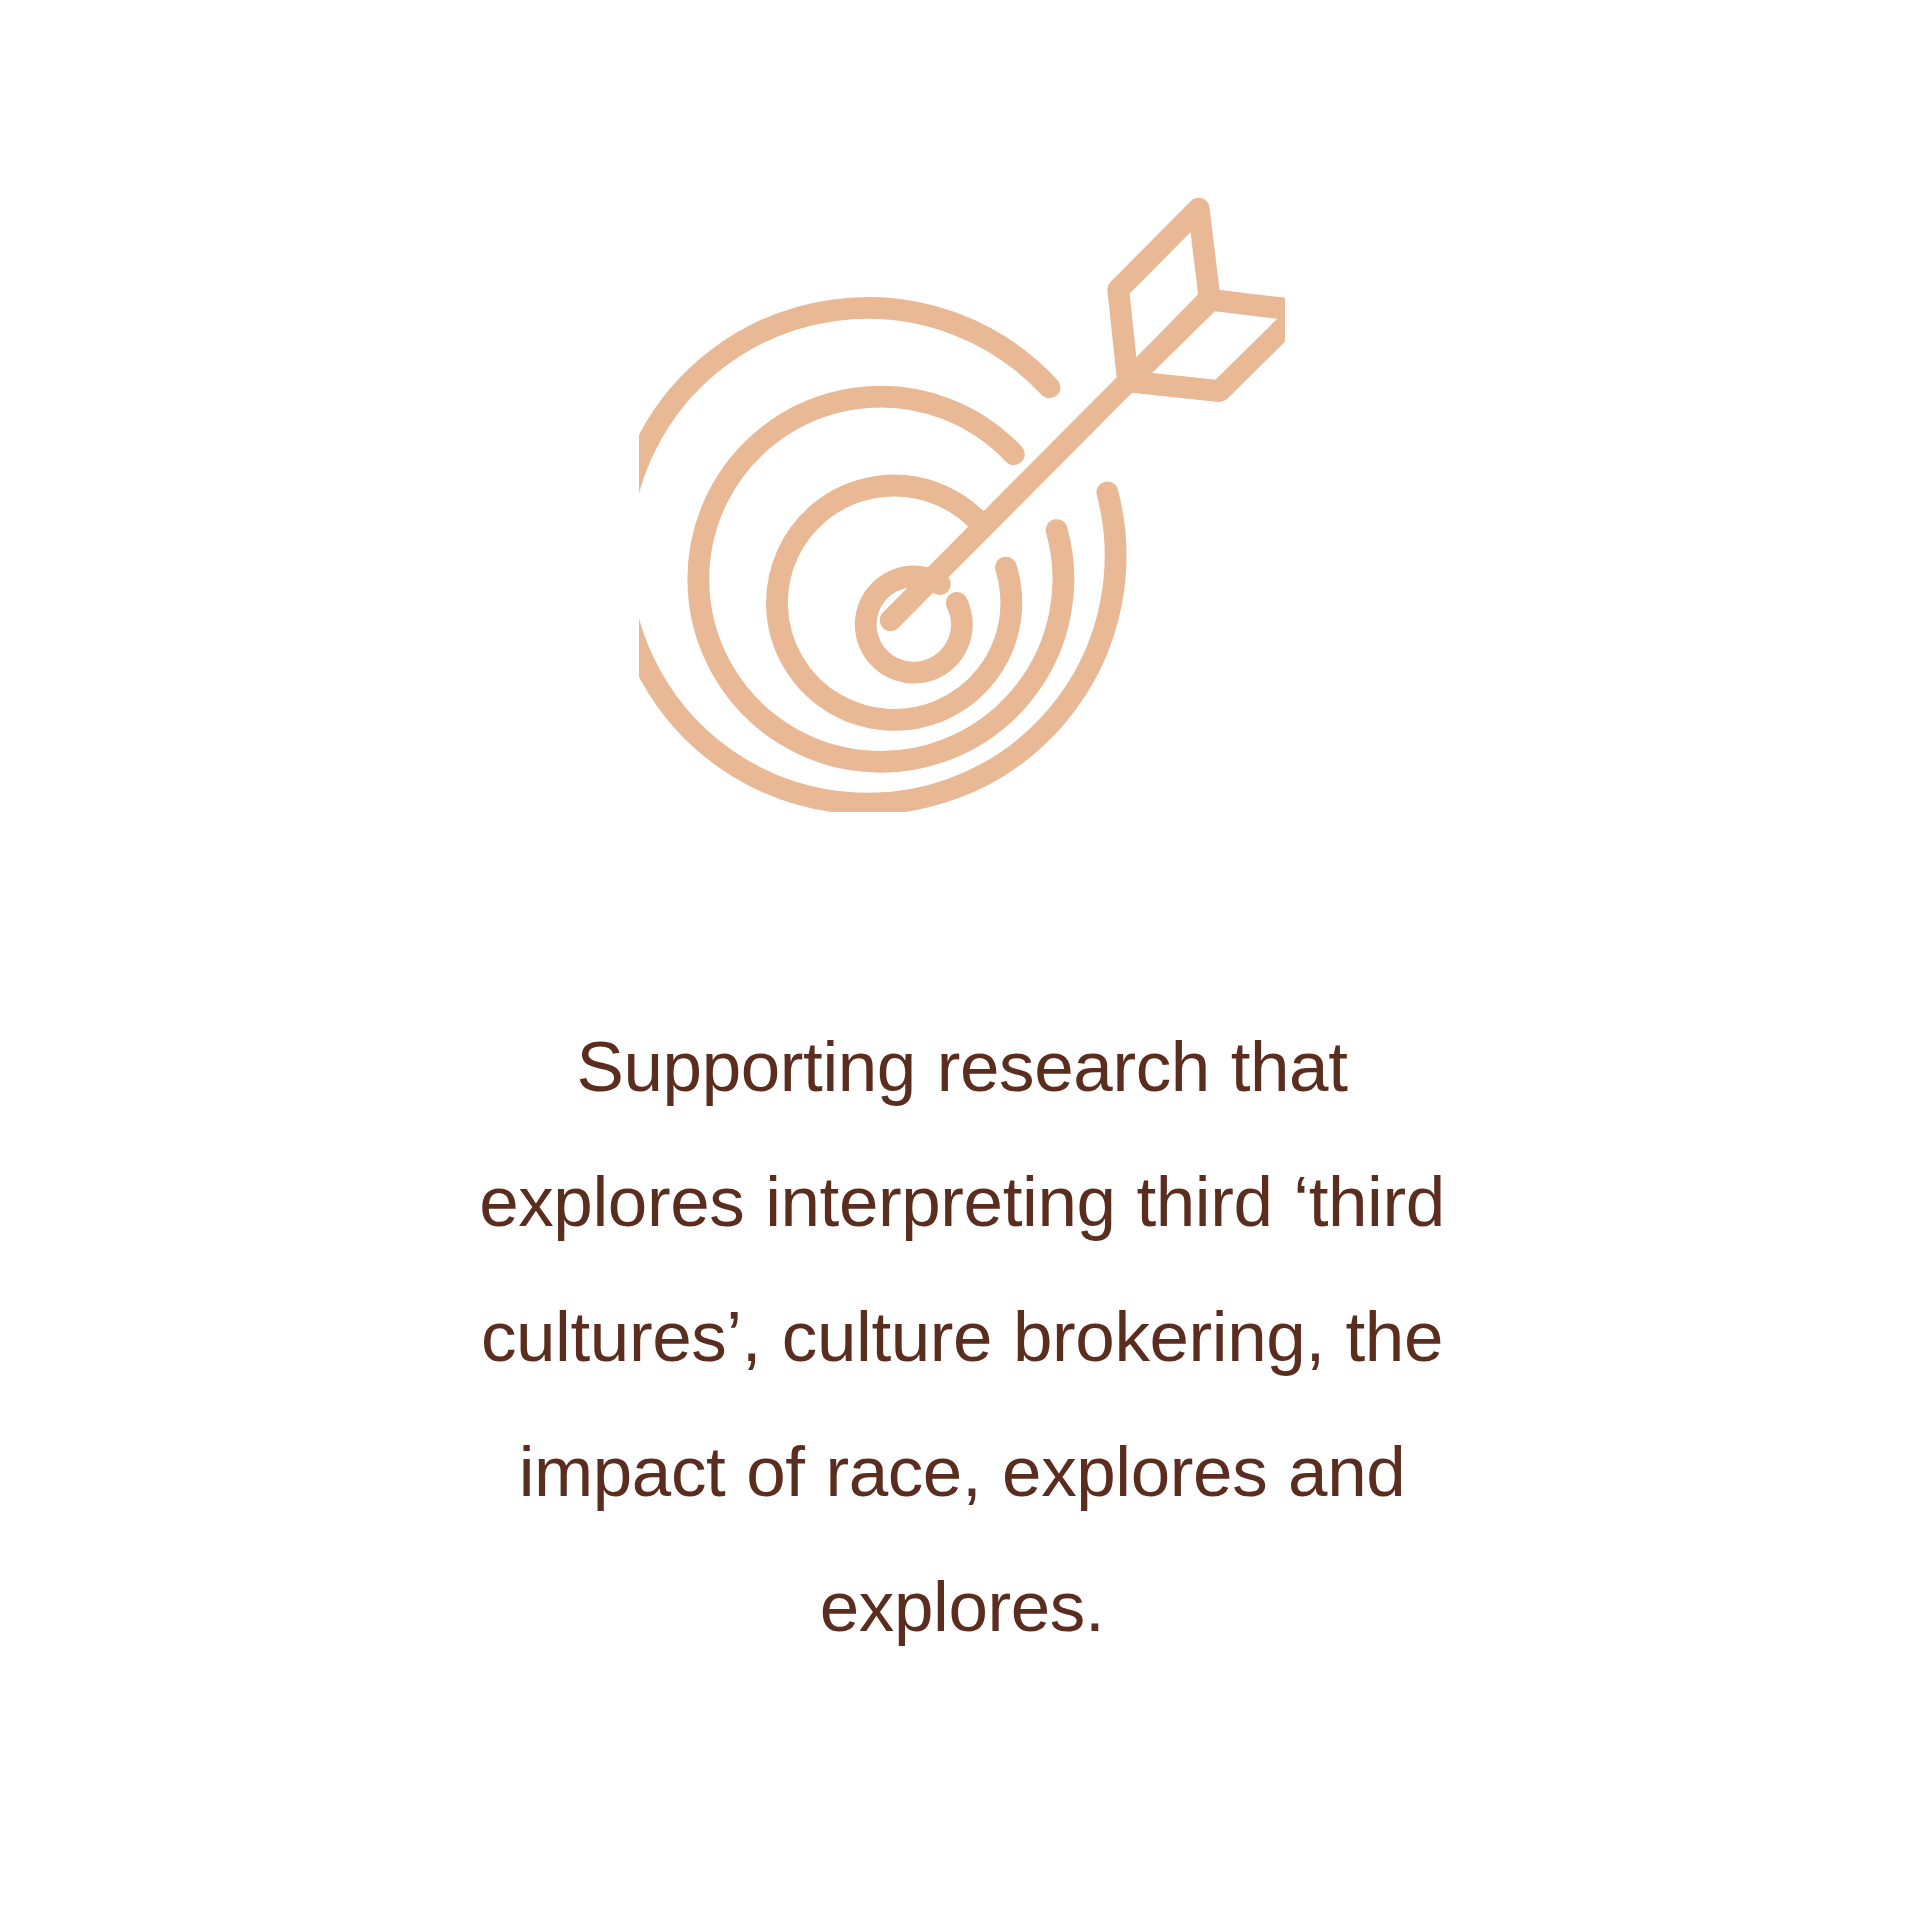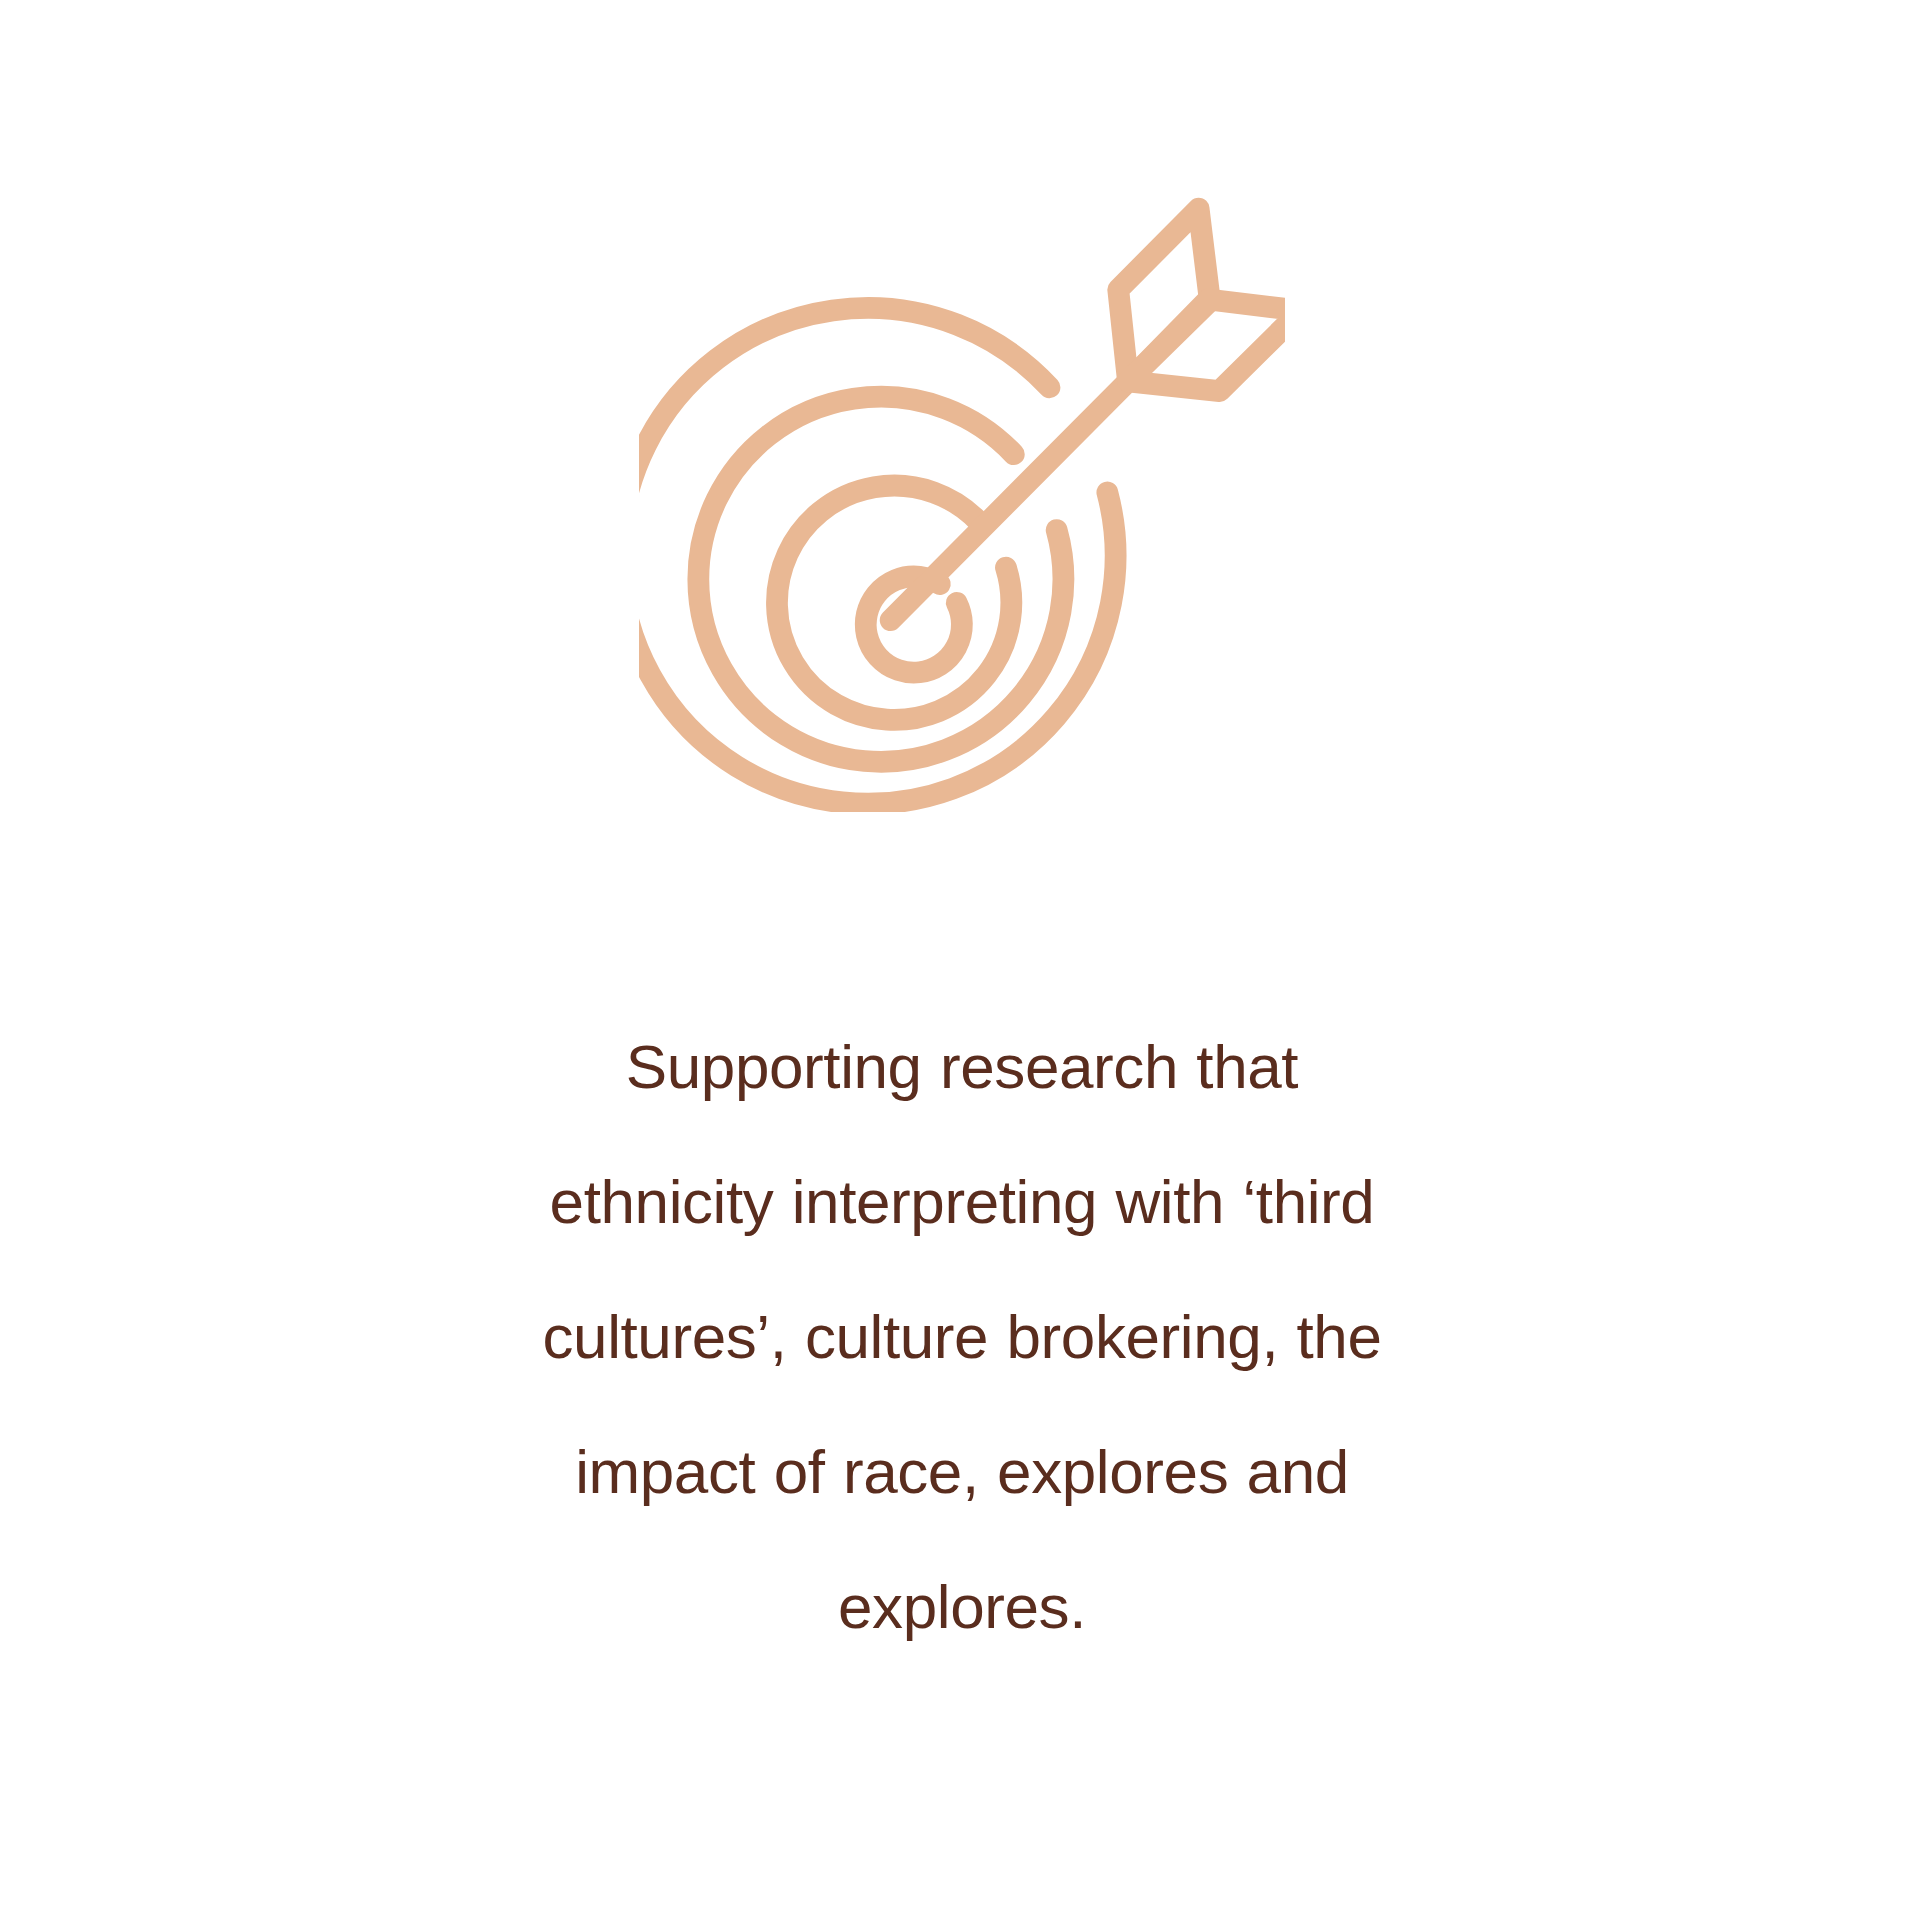--- a/index.html
+++ b/index.html
@@ -40,21 +40,21 @@
   
   .caption {
     position: absolute;
     left: 50%;
     transform: translateX(-50%);
     top: 999px;
     width: 1473px;
     text-align: center;
     color: #5A2D1E;
     font-family: "Liberation Sans", sans-serif;
-    font-size: 62px;
+    font-size: 71px;
     font-weight: 400;
     line-height: 135px;
     letter-spacing: -0.4px;
     word-spacing: 1.5px;
   }
   .caption .line {
     display: block;
     white-space: nowrap;
   }
 </style>
@@ -91,20 +91,20 @@
                  L 773 270
                  L 881 163
                  L 758 148
                  Z"></path>
       </g>
     </svg>
   </div>
 
   <div class="caption" style="color: rgb(90, 45, 30);">
     <span class="line">Supporting research that</span>
-    <span class="line">ethnicity interpreting with ‘third</span>
+    <span class="line">explores interpreting third ‘third</span>
     <span class="line">cultures’, culture brokering, the</span>
     <span class="line">impact of race, explores and</span>
     <span class="line">explores.</span>
   </div>
 
 </div>
 
 
 </body></html>

